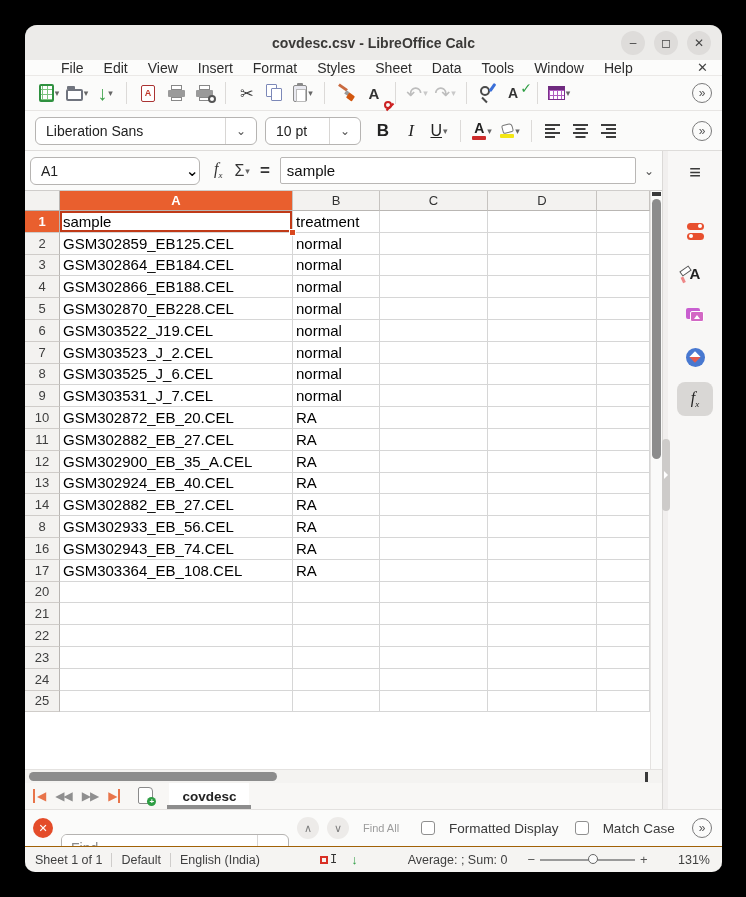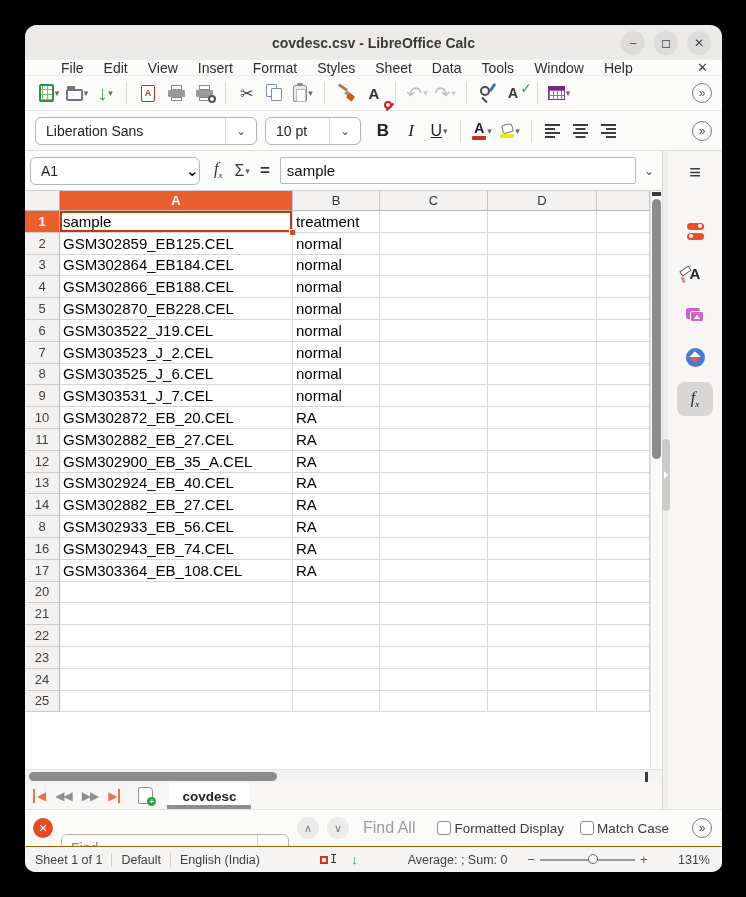--- a/index.html
+++ b/index.html
@@ -155,22 +155,22 @@
   .findbar { height:37px; flex:0 0 auto; background:#fbfbfa; border-top:1px solid #e3e1df; display:flex; align-items:center; padding-left:8px; gap:8px; }
   .find-close { width:20px; height:20px; border-radius:50%; background:#e44c29; color:#fff; font-size:11px;
                 display:flex; align-items:center; justify-content:center; flex:0 0 auto;}
   .find-field { width:228px; height:27px; border:1px solid #b5b3b1; border-radius:6px; background:#fff; display:flex; align-items:center; overflow:hidden;margin-top:39px;}
   .find-field input { border:none; outline:none; flex:1; height:100%; font-size:14px; padding-left:9px; color:#333; font-family:"Liberation Sans",sans-serif;}
   .find-field input::placeholder { color:#8a8a8a; }
   .ff-div { width:1px; height:100%; background:#d8d6d4; }
   .ff-chev { width:30px; text-align:center; color:#555; font-size:12px; }
   .find-nav { width:22px; height:22px; border-radius:50%; background:#edebe9; color:#7d7d7d; font-size:11px;
               display:flex; align-items:center; justify-content:center; }
-  .find-all { color:#9c9c9c; font-size:16px; margin:8px 6px; }
-  .chk-group { display:flex; align-items:center; gap:3px; margin-left:8px; }
+  .find-all { color:#9c9c9c; font-size:11px; margin:8px 6px; }
+  .chk-group { display:flex; align-items:center; gap:14px; margin-left:8px; }
   .checkbox { width:14px; height:14px; border:1px solid #8f8f8f; border-radius:3px; background:#fff; flex:0 0 auto;}
   .chk-label { font-size:13.5px; color:#3a3a3a; }
   
   .statusbar { height:26px; flex:0 0 auto; background:#f5f4f2; border-top:1px solid #a16207; display:flex; align-items:center;
                font-size:12.5px; color:#3f3f3f; padding:0 10px; }
   .sb-sep { width:1px; height:14px; background:#cfcdcb; margin:0 9px; }
   .ins-icon { display:flex; align-items:center; gap:2px; margin-left:60px; }
   .ins-icon .rect { width:8px; height:8px; border:2px solid #d93025; }
   .ins-icon .ibeam { font-size:12px; color:#333; font-family:"Liberation Mono",monospace; }
   .save-icon { font-size:13px; font-weight:bold; color:#2e9e44; margin-left:14px; }

